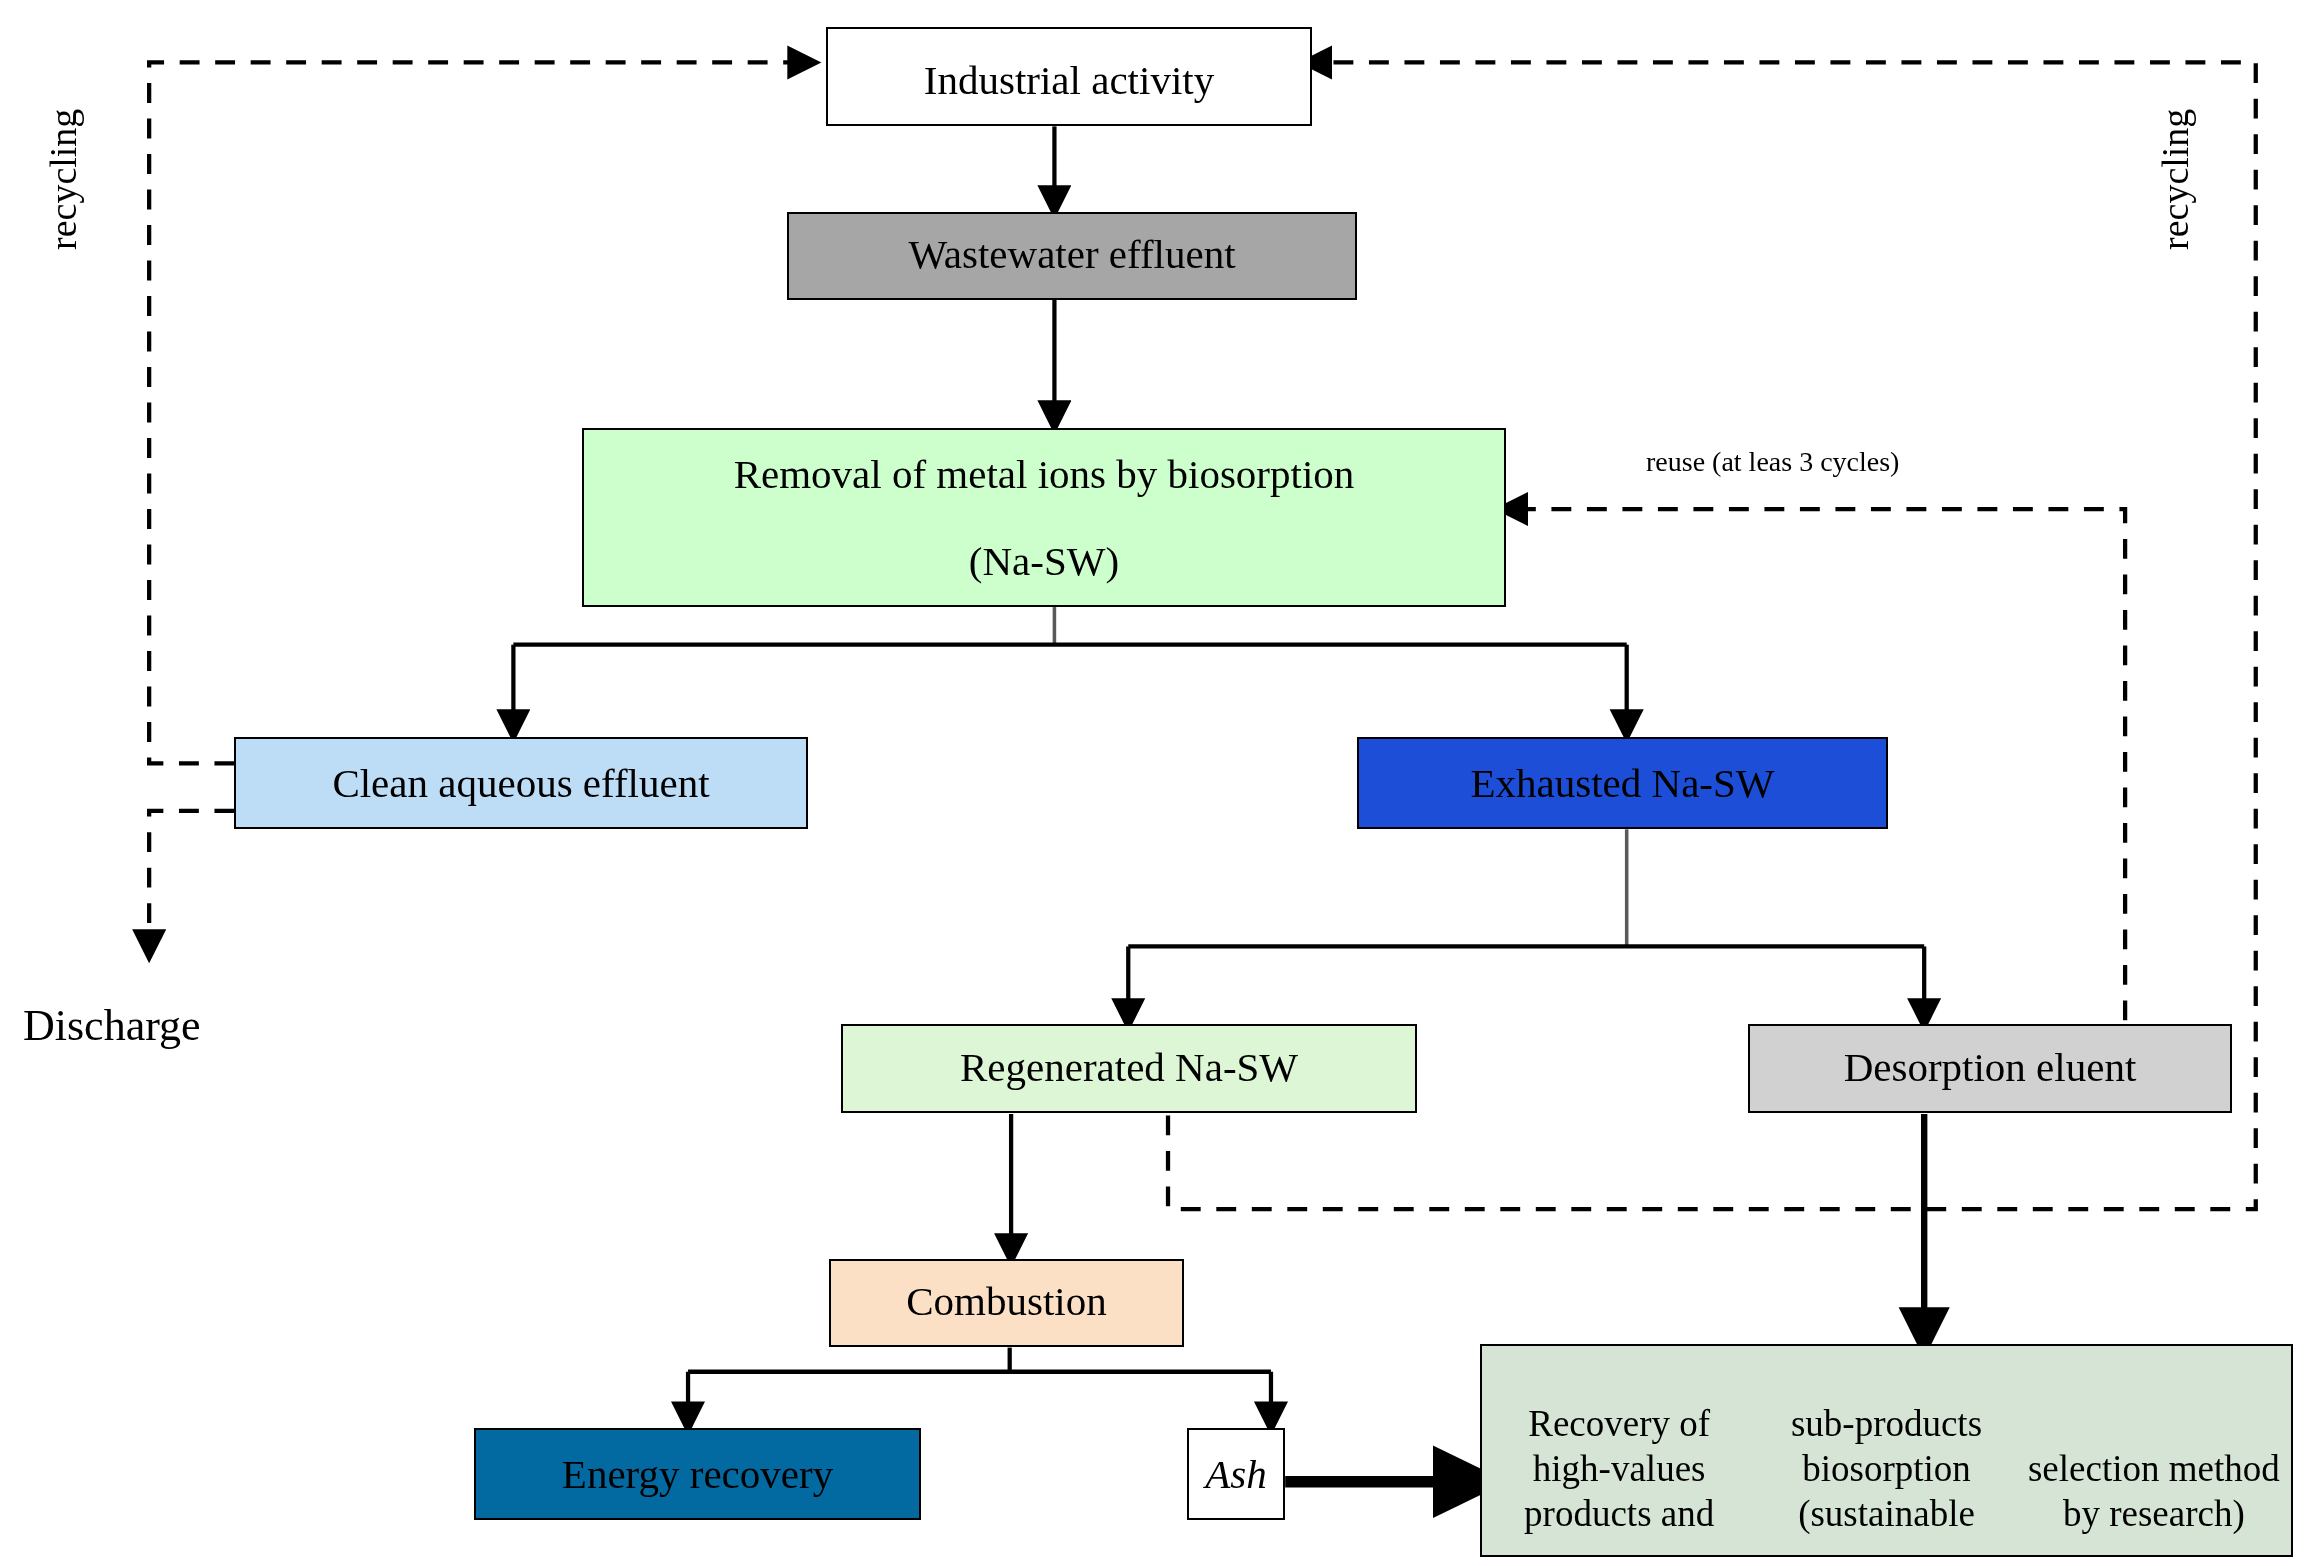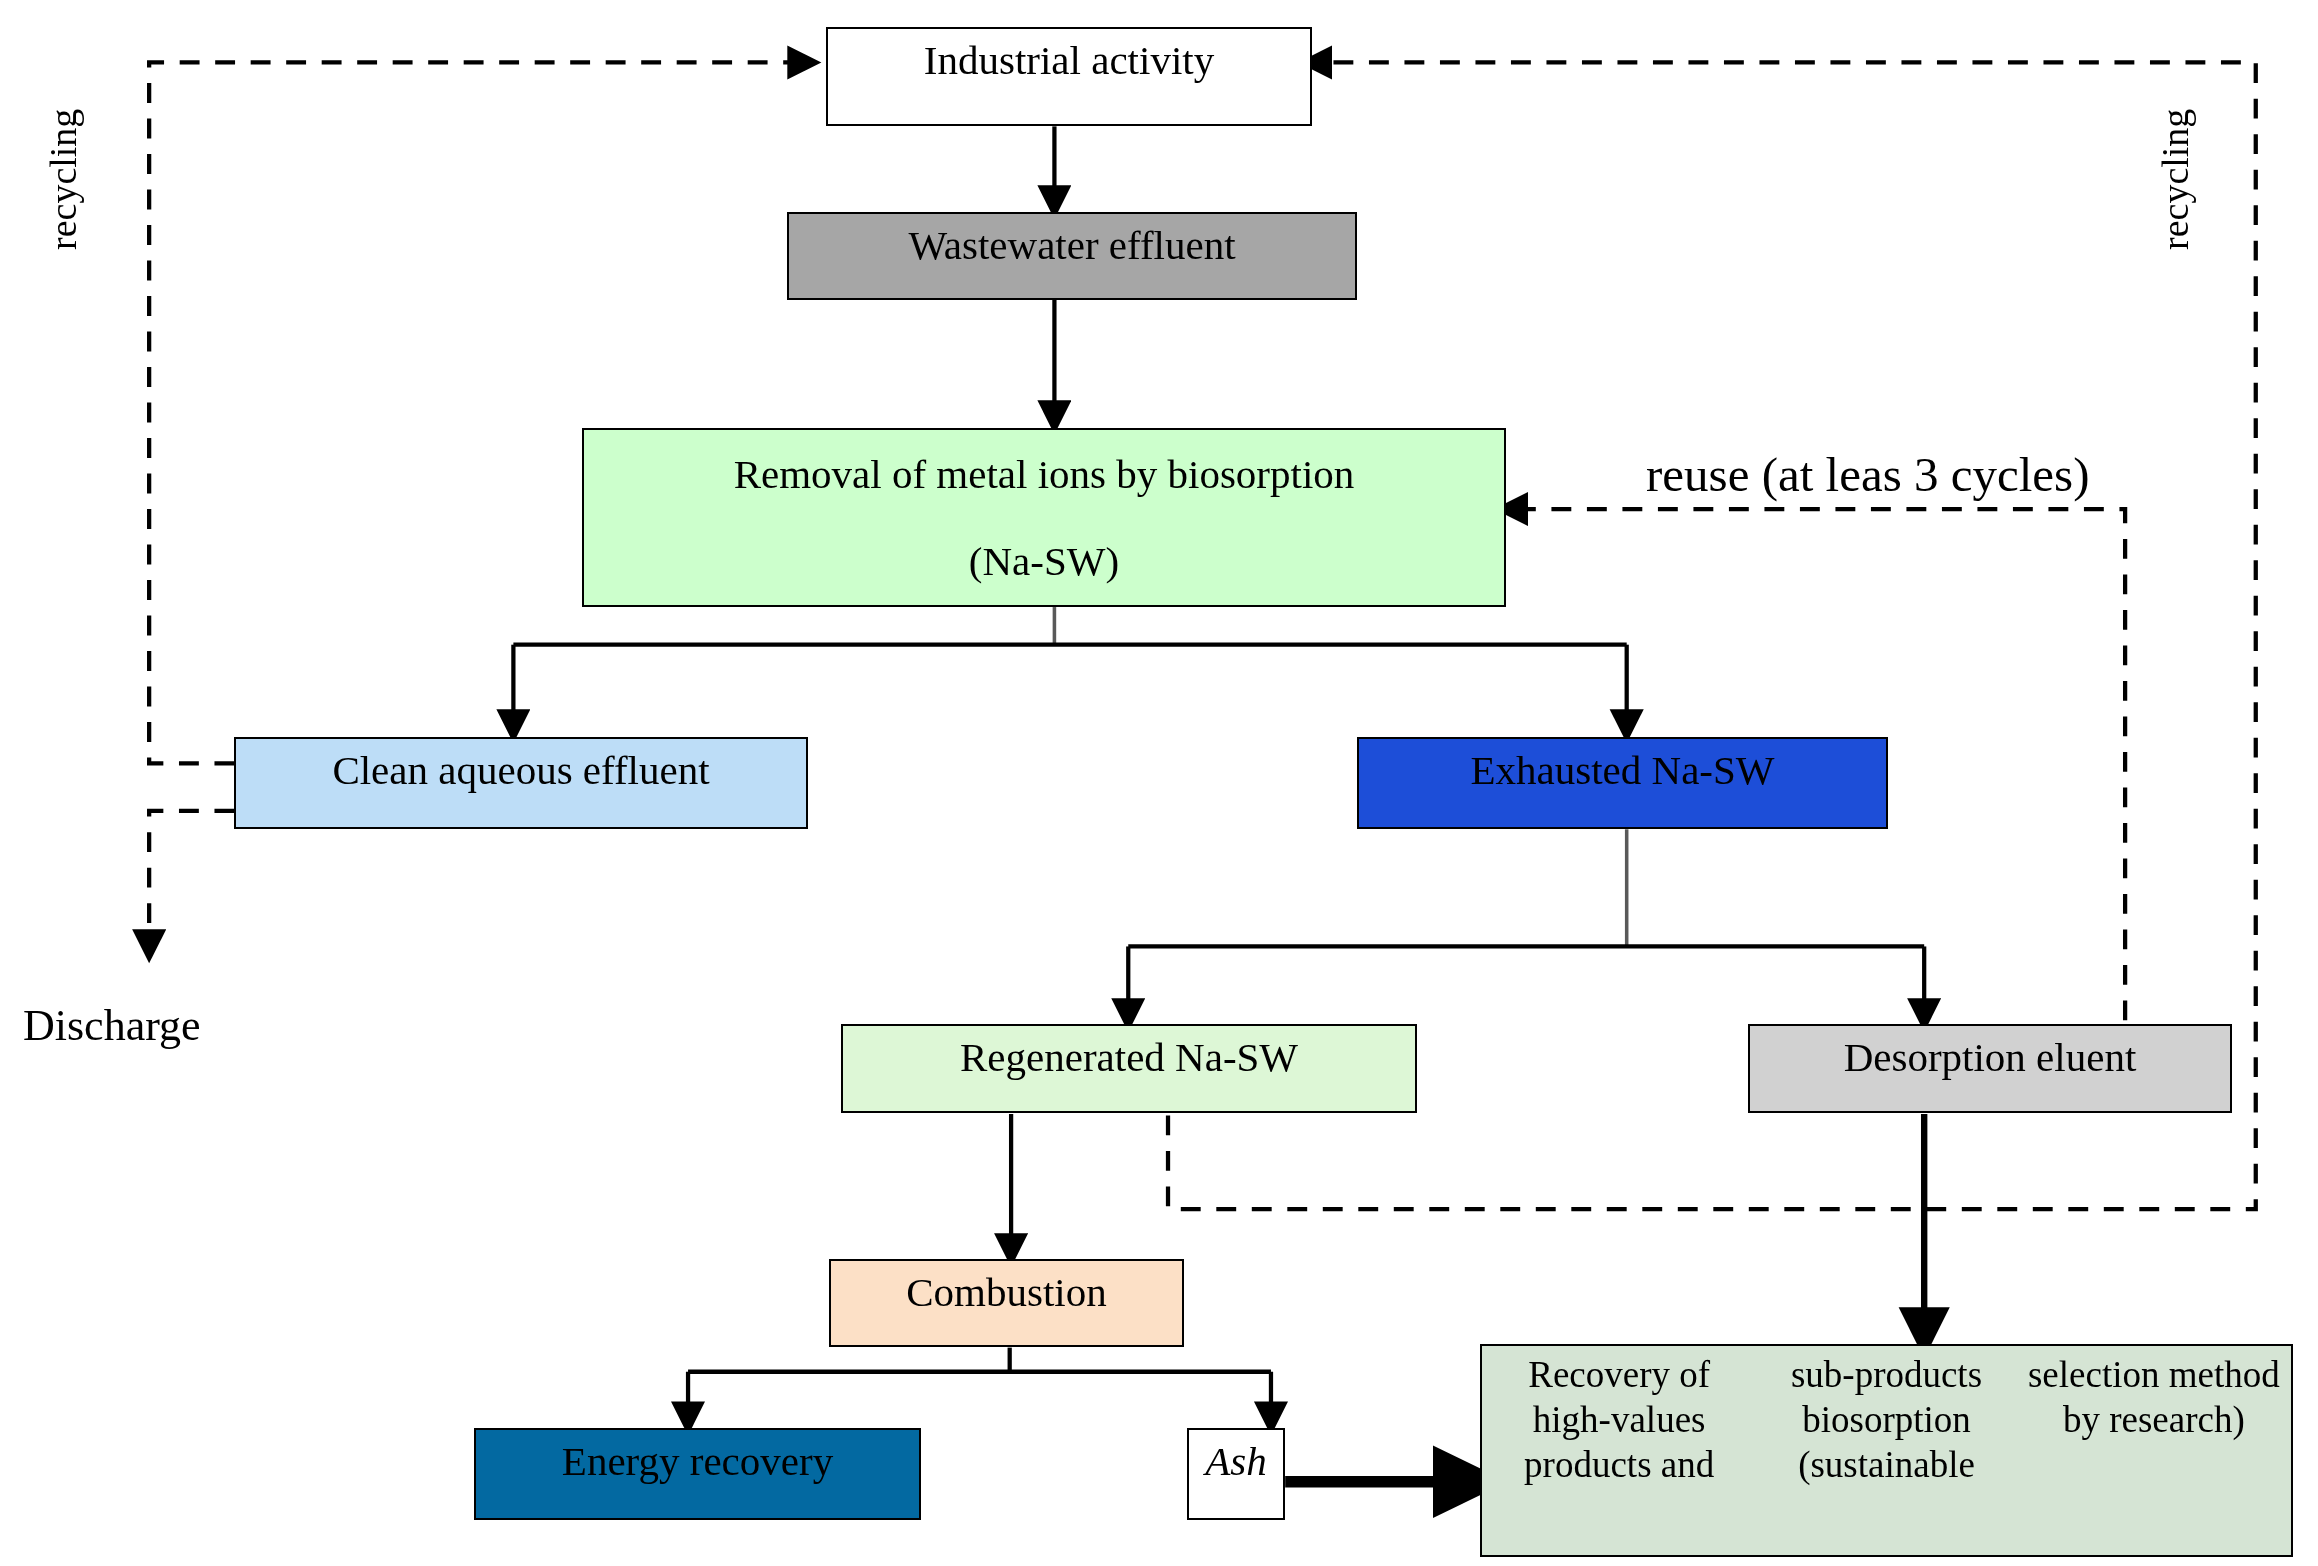--- a/index.html
+++ b/index.html
@@ -20,26 +20,26 @@
     left: 0; top: 0;
     width: 2319px;
     height: 1567px;
     pointer-events: none;
   }
   .node {
     position: absolute;
     box-sizing: border-box;
     border: 2.8px solid #000000;
     display: flex;
-    align-items: flex-start;
+    align-items: flex-end;
     justify-content: center;
     text-align: center;
     color: #000000;
     line-height: 1.22;
-    padding: 6px 7px;
+    padding: 19px 7px;
   }
   .node .lbl { display: block; width: 100%; }
   .free-label {
     position: absolute;
     color: #000000;
     white-space: nowrap;
   }
   .rot {
     transform: rotate(-90deg);
     transform-origin: left bottom;
@@ -142,21 +142,21 @@
   </div>
 
   <div class="free-label rot" style="left:85px; top:206px; font-size:38px;">
     <span>recycling</span>
   </div>
 
   <div class="free-label rot" style="left:2197px; top:206px; font-size:38px;">
     <span>recycling</span>
   </div>
 
-  <div class="free-label" style="left:1646px; top:446px; font-size:49px;">
+  <div class="free-label" style="left:1646px; top:446px; font-size:28px;">
     <span>reuse (at leas 3 cycles)</span>
   </div>
 
   <div class="free-label" style="left:23px; top:1000px; font-size:44px;">
     <span>Discharge</span>
   </div>
 
 </div>
 
 

